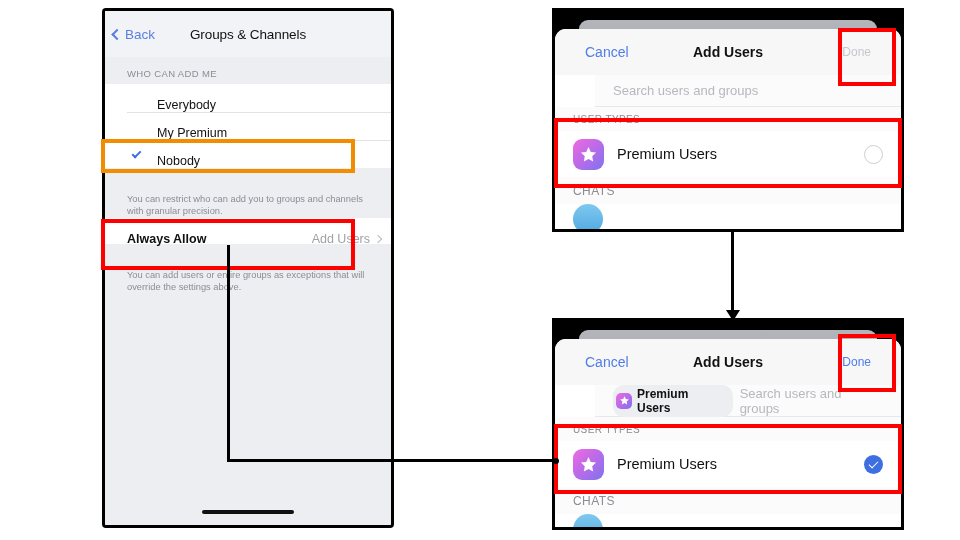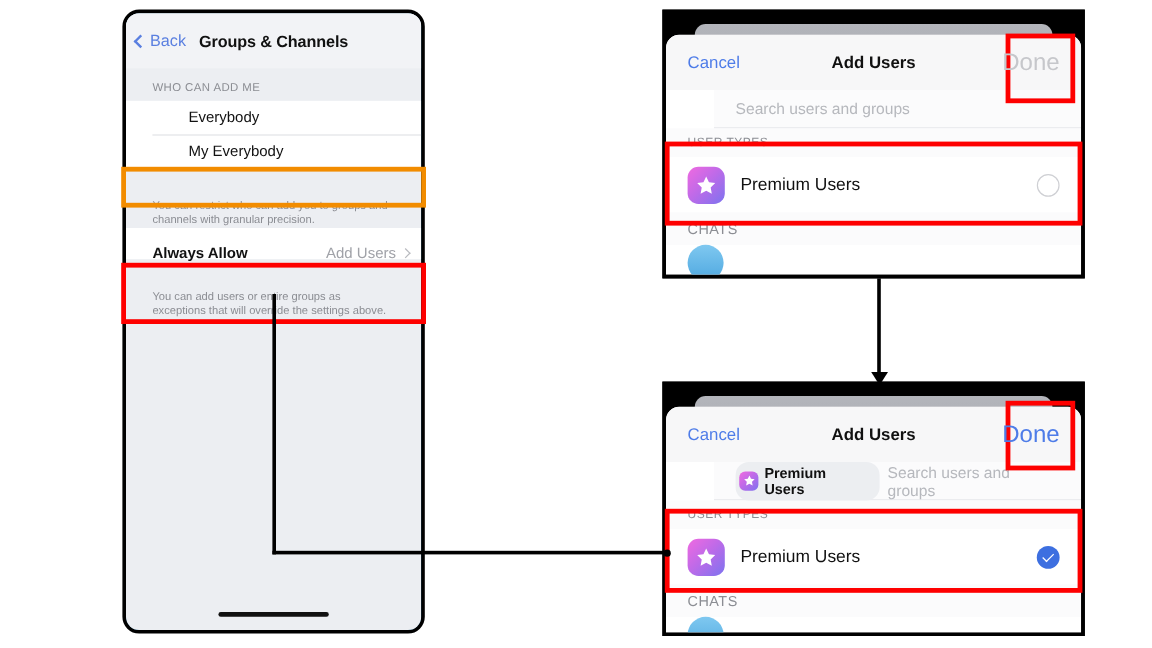--- a/index.html
+++ b/index.html
@@ -14,23 +14,23 @@
   
   .phone {
     position: absolute;
     border: 3px solid #000;
     background: #000;
     overflow: hidden;
   }
 
   
   #phone-left {
-    left: 102px; top: 8px; width: 252px; height: 520px;
-    border-radius: 14px;
-    background: #0c4a6e;
+    left: 102px; top: 8px; width: 292px; height: 520px;
+    border-radius: 4px;
+    background: #c4b5fd;
   }
   .l-screen { position:absolute; inset:0; background:#eceef2; }
 
   .l-navbar {
     position: relative; height: 46px;
     background: #f2f3f6;
     display: flex; align-items: center;
   }
   .l-back {
     position: absolute; left: 8px; top: 50%; transform: translateY(-50%);
@@ -39,30 +39,30 @@
   }
   .chev-left {
     width: 8px; height: 8px;
     border-left: 2.2px solid #5a7fe0;
     border-bottom: 2.2px solid #5a7fe0;
     transform: rotate(45deg);
     margin-right: 1px;
   }
   .l-title {
     width: 100%; text-align: center;
-    font-size: 13.5px; font-weight: bold; color: #111;
+    font-size: 13.5px; font-weight: normal; color: #111;
     letter-spacing: -0.1px;
   }
   .sec-hdr {
     font-size: 9.5px; color: #8b8d93; letter-spacing: 0.35px;
     padding: 11px 0 5px 22px;
   }
   .l-card { background: #fff; }
   .l-row {
-    height: 28px; display:flex; align-items:center;
+    height: 28px; display:flex; align-items:flex-end;
     padding-left: 22px; font-size: 12.5px; color:#111;
     position: relative;
   }
   .l-row + .l-row::before {
     content:""; position:absolute; left:22px; right:0; top:0;
     height:1px; background:#e2e3e7;
   }
   .l-row .label { margin-left: 30px; }
   .l-check {
     position:absolute; left:27px; top:50%; transform:translateY(-50%);
@@ -99,28 +99,28 @@
     background: linear-gradient(#b3b5bb, #a9abb1);
     border-radius: 9px 9px 0 0;
   }
   .r-sheet {
     position:absolute; left: 0; right: 0; top: 18px; bottom: 0;
     background: #fff; border-radius: 11px 11px 0 0; overflow: hidden;
   }
   .r-navbar {
     height: 46px; background:#f7f7f8;
     display:flex; align-items:center; justify-content:space-between;
-    padding: 0 18px; position:relative;
+    padding: 0 30px; position:relative;
   }
   .r-cancel { font-size: 14px; color:#4e7ce8; }
   .r-modal-title {
     position:absolute; left:0; right:0; text-align:center;
     font-size: 14px; font-weight: bold; color:#111;
   }
-  .r-done { font-size: 20px; position:relative; z-index:2; }
+  .r-done { font-size: 12px; position:relative; z-index:2; }
   .r-done.disabled { color:#c6c7cb; }
   .r-done.enabled  { color:#4e7ce8; }
 
   .r-search {
     height: 32px; background:#fbfbfc;
     display:flex; align-items:center; gap: 7px;
     padding: 0 18px; border-bottom: 1px solid #e7e8ec;
     font-size: 13px;
     margin-left: 40px;
   }
@@ -199,21 +199,25 @@
         <div class="l-title">Groups &amp; Channels</div>
       </div>
 
       <div class="sec-hdr">WHO CAN ADD ME</div>
 
       <div class="l-card">
         <div class="l-row">
           <span class="label">Everybody</span>
         </div>
         <div class="l-row">
-          <span class="label">My Everybody</span>
+          <span class="label">My Premium</span>
+        </div>
+        <div class="l-row">
+          <span class="l-check"></span>
+          <span class="label">Nobody</span>
         </div>
       </div>
 
       <div class="l-foot">You can restrict who can add you to groups and channels with granular precision.</div>
 
 
       <div class="l-card">
         <div class="l-exc-row">
           <span>Always Allow</span>
           <span class="l-exc-right">

